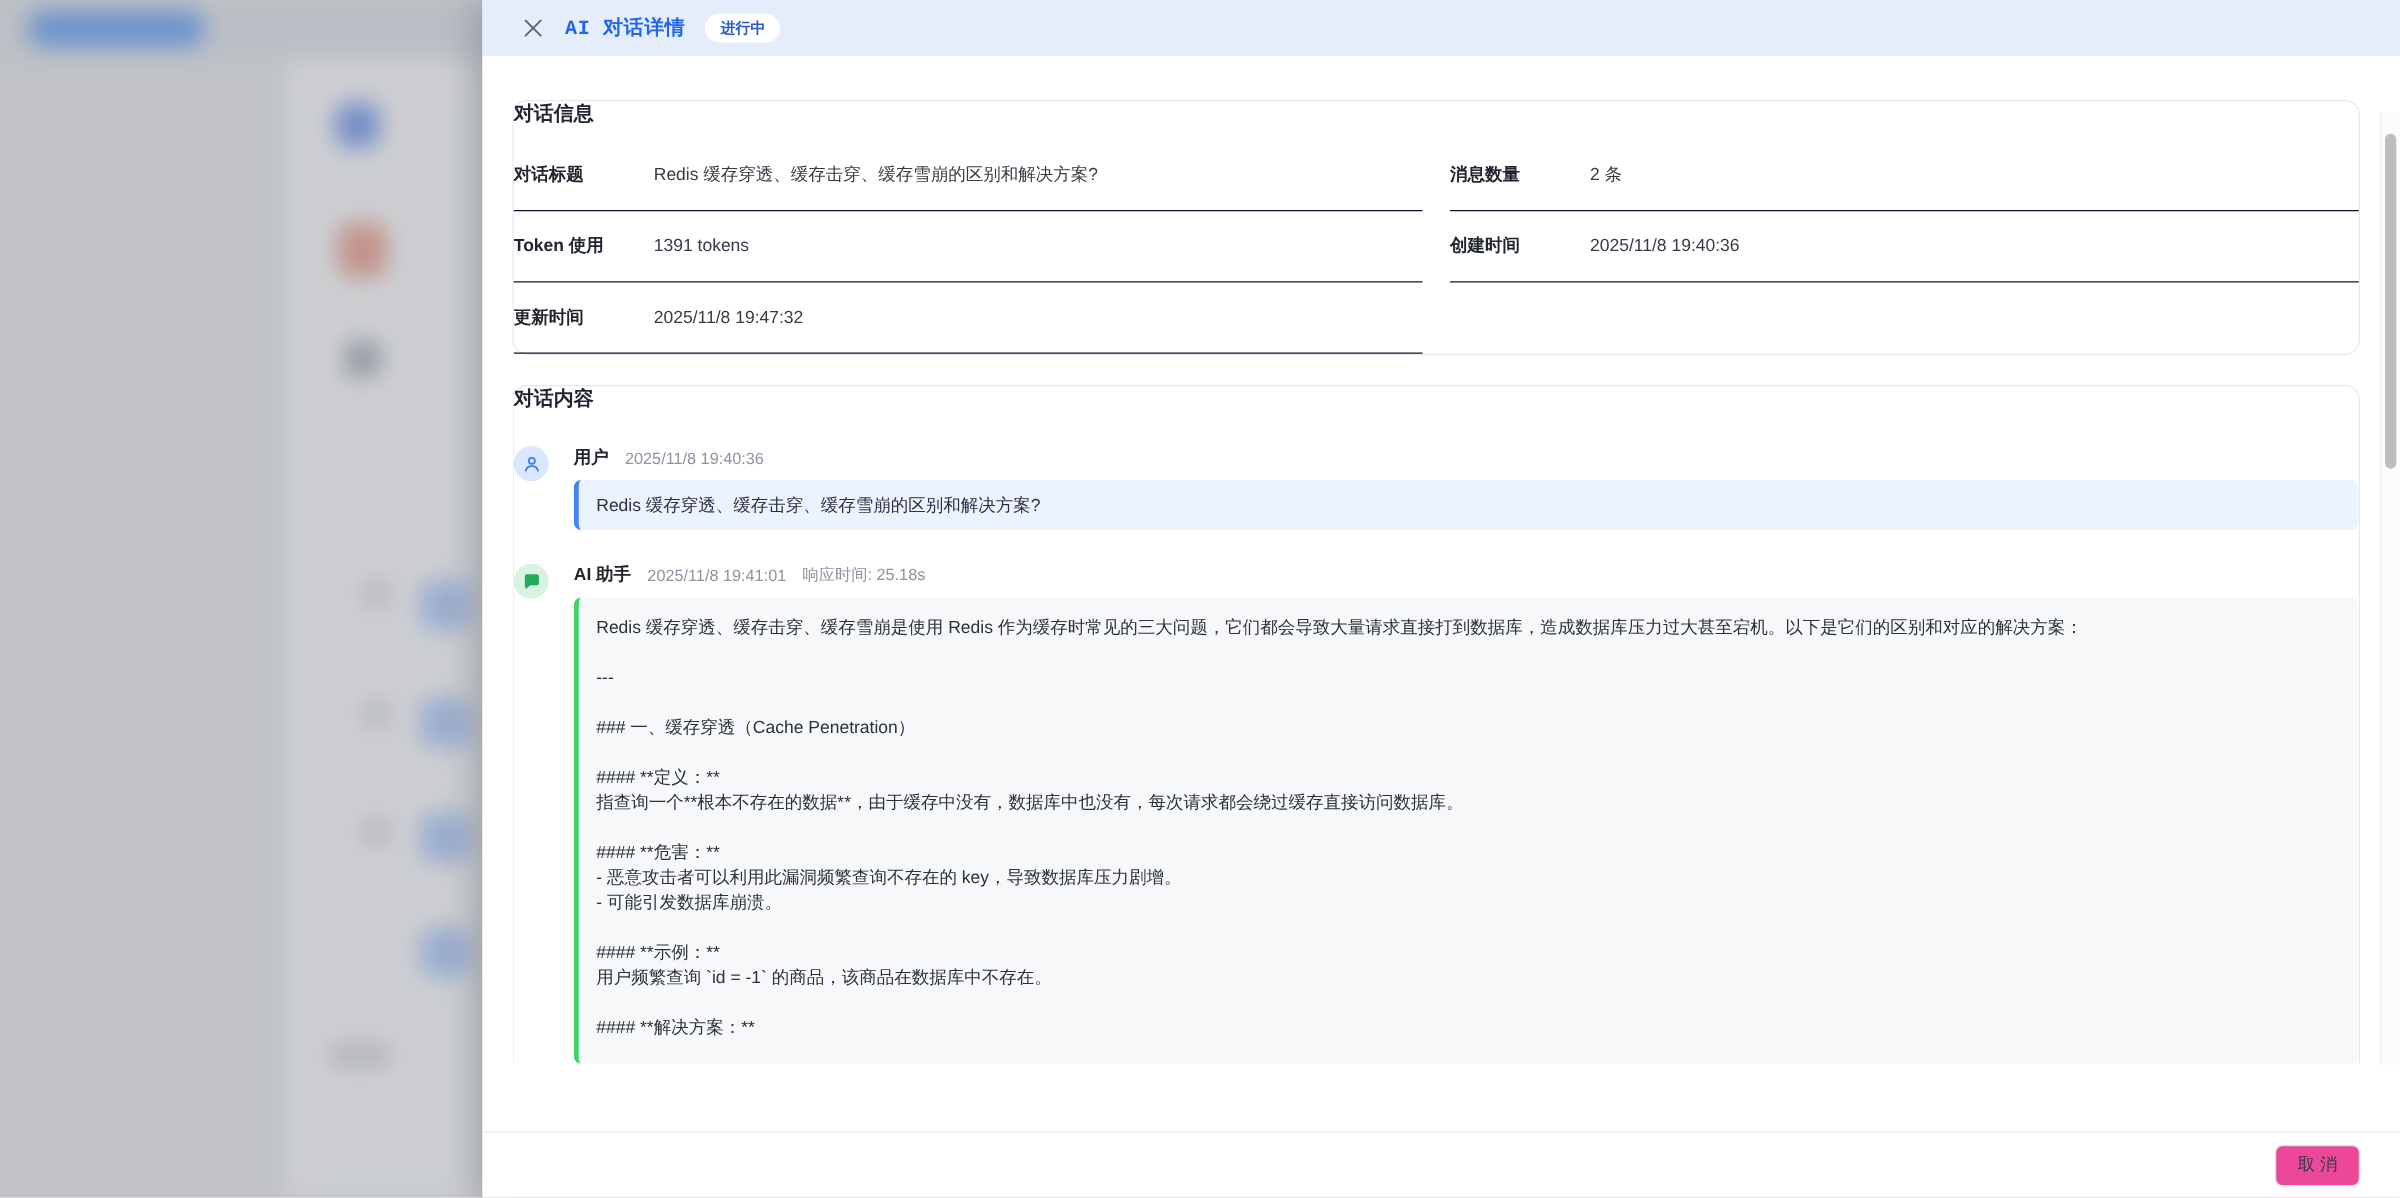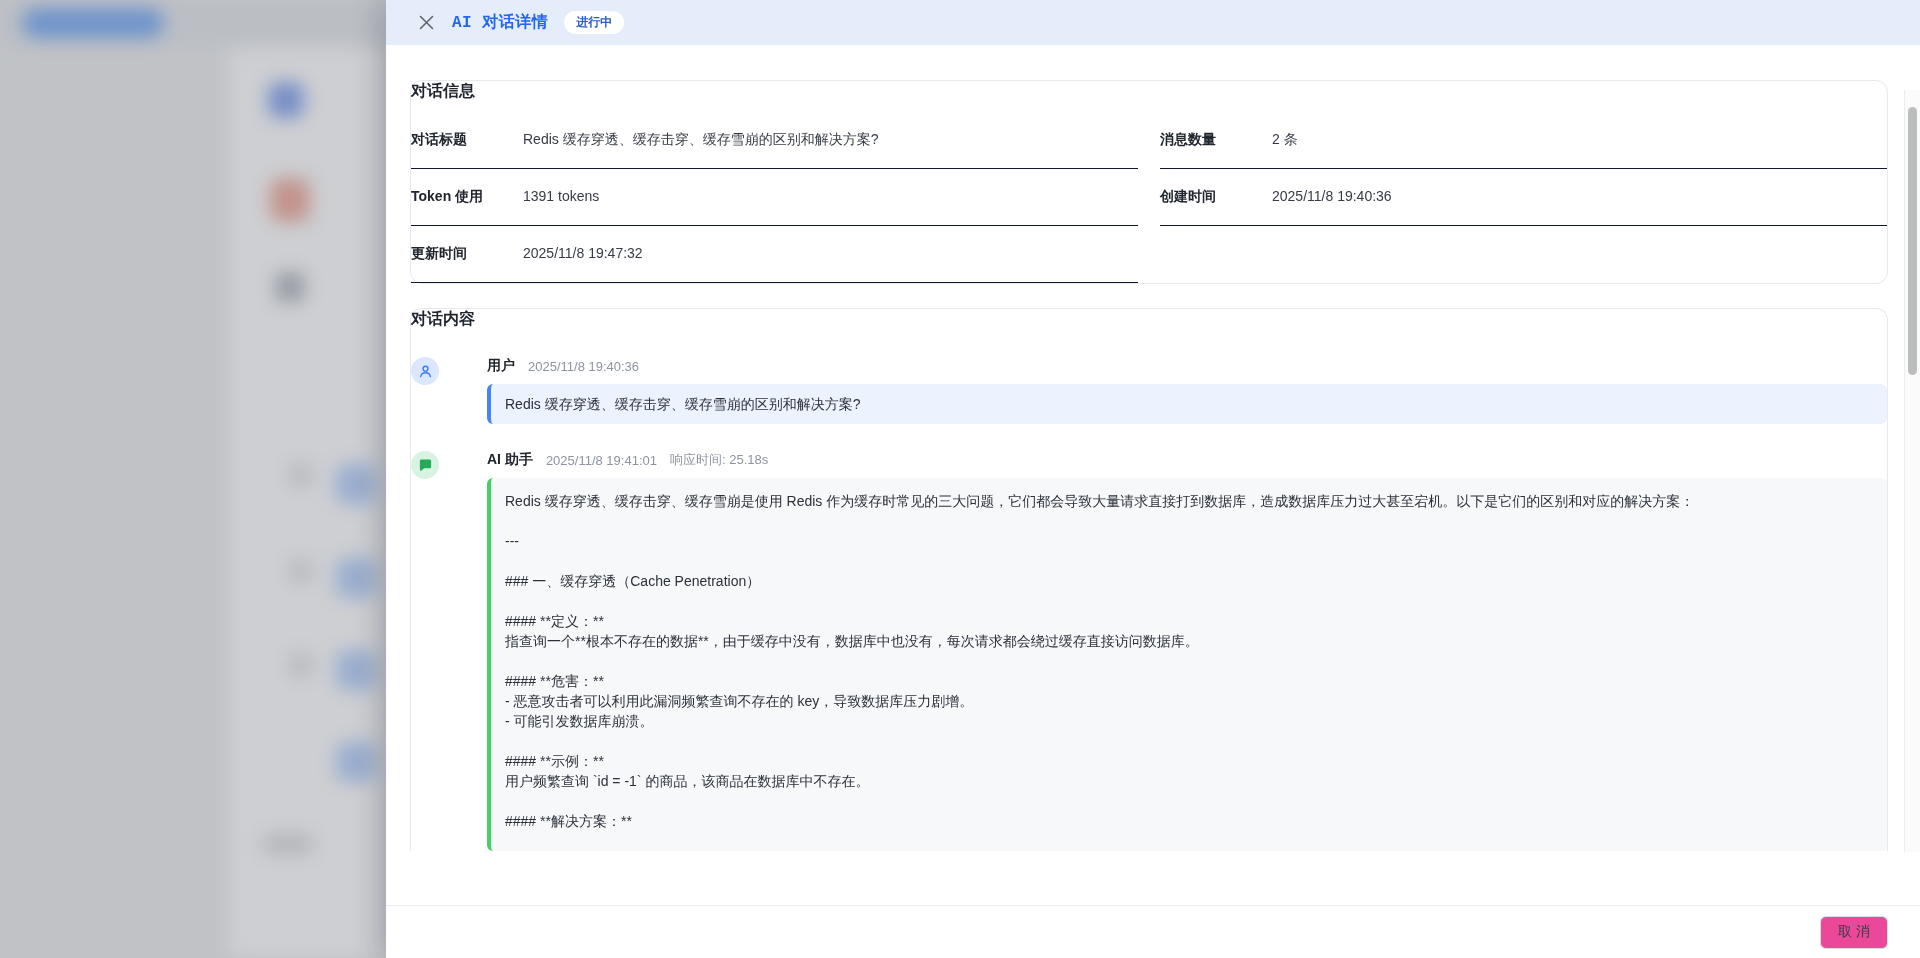--- a/index.html
+++ b/index.html
@@ -58,21 +58,21 @@
   .field { display:flex; align-items:flex-start; padding:19px 0 19px; border-bottom:1px solid #0f172a; }
   .field-label { width:112px; flex:0 0 112px; font-size:14px; font-weight:700; color:#20252e; }
   .field-value { font-size:14px; color:#363b45; white-space:nowrap; overflow:hidden; }
 
   
   .content-card { margin-top:24px; border-bottom:none; border-bottom-left-radius:0; border-bottom-right-radius:0; padding-bottom:0; }
   .message { display:flex; gap:20px; margin-top:27px; }
   .avatar { width:28px; height:28px; border-radius:50%; flex:0 0 28px; display:flex; align-items:center; justify-content:center; }
   .avatar.user { background:#dbe7fe; }
   .avatar.ai   { background:#d9f3e2; }
-  .msg-body { flex:1 1 auto; min-width:0;margin-left:28px; }
+  .msg-body { flex:1 1 auto; min-width:0; }
   .msg-head { display:flex; align-items:center; gap:13px; }
   .msg-role { font-size:14px; font-weight:700; color:#20252e; }
   .msg-time, .msg-rt { font-size:13px; color:#8d94a0; }
   .bubble {
     margin-top:9px; border-radius:6px; font-size:14px; color:#2b303a; line-height:20px;
   }
   .bubble.user-bubble { background:#edf3fe; border-left:4px solid #4285f7; padding:10px 14px; }
   .bubble.ai-bubble   { background:#f7f8fa; border-left:4px solid #40d263; padding:13px 14px 20px; white-space:pre-line; }
   .msg-meta { margin-top:11px; display:flex; gap:27px; font-size:13px; color:#7a818d; }
 

